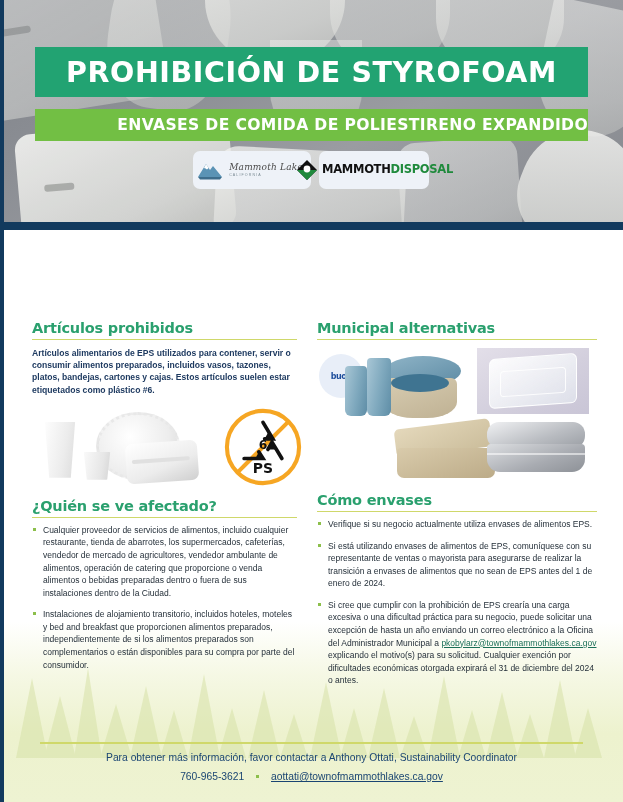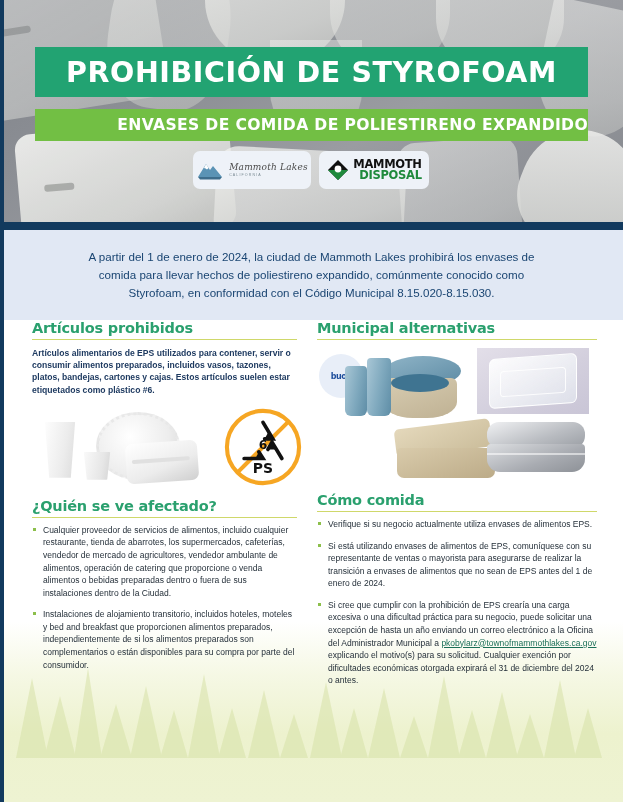--- a/index.html
+++ b/index.html
@@ -64,21 +64,21 @@
 
   
   .logo-box{position:absolute;background:#eef2f8;display:flex;align-items:center;justify-content:center;border-radius:7px;}
   .logo-ml{left:193px;top:151px;width:118px;height:38px;}
   .logo-md{left:319px;top:151px;width:110px;height:38px;}
   .ml-inner{display:flex;align-items:center;gap:5px;}
   .ml-text{display:flex;flex-direction:column;align-items:flex-start;line-height:1;}
   .ml-name{font-family:"DejaVu Serif",serif;font-style:italic;font-size:9px;color:#4a4a4a;letter-spacing:.2px;}
   .ml-state{font-family:"Liberation Sans",sans-serif;font-size:3.6px;color:#7a8a93;letter-spacing:1.1px;margin-top:2px;}
   .md-inner{display:flex;align-items:center;gap:3px;}
-  .md-text{display:flex;flex-direction:column;line-height:1.0;text-align:right;}
+  .md-text{display:flex;flex-direction:row;line-height:1.0;}
   .md-top{font-family:"DejaVu Sans",sans-serif;font-weight:bold;font-size:11.5px;color:#111111;letter-spacing:-.3px;}
   .md-bot{font-family:"DejaVu Sans",sans-serif;font-weight:bold;font-size:11.5px;color:#1f8a3c;letter-spacing:-.3px;}
 
   
   .intro-bar{position:absolute;left:0;top:222px;width:623px;height:8px;background:#123a5e;}
   .intro{
     position:absolute;left:0;top:230px;width:623px;height:90px;background:#e1e8f4;
     display:flex;align-items:center;justify-content:center;
   }
   .intro p{
@@ -244,23 +244,20 @@
         </svg>
         <div class="md-text">
           <div class="md-top">MAMMOTH</div>
           <div class="md-bot">DISPOSAL</div>
         </div>
       </div>
     </div>
   </div>
 
   <div class="intro-bar"></div>
-  <div class="intro">
-    <p>A partir del 1 de enero de 2024, la ciudad de Mammoth Lakes prohibirá los envases de comida para llevar hechos de poliestireno expandido, comúnmente conocido como Styrofoam, en conformidad con el Código Municipal 8.15.020-8.15.030.</p>
-  </div>
 
   <div class="forest">
     <svg class="trees" viewBox="0 0 615 120" preserveAspectRatio="none">
       <g fill="#d7e2a8">
         <path d="M12 120 L28 40 L44 120 Z"></path>
         <path d="M40 120 L56 58 L72 120 Z"></path>
         <path d="M70 120 L84 30 L98 120 Z"></path>
         <path d="M96 120 L112 66 L128 120 Z"></path>
         <path d="M126 120 L142 48 L158 120 Z"></path>
         <path d="M156 120 L170 72 L184 120 Z"></path>
@@ -353,24 +350,33 @@
           </div>
 
           <div class="alt-d">
             <div class="tin-top"></div>
             <div class="tin-bot"></div>
           </div>
         </div>
       </section>
 
       <section style="margin-top:6px;">
-        <h2 class="sec">Cómo comida</h2>
+        <h2 class="sec">Cómo envases</h2>
         <ul class="bul">
           <li>Verifique si su negocio actualmente utiliza envases de alimentos EPS.</li>
           <li>Si está utilizando envases de alimentos de EPS, comuníquese con su representante de ventas o mayorista para asegurarse de realizar la transición a envases de alimentos que no sean de EPS antes del 1 de enero de 2024.</li>
           <li><span>Si cree que cumplir con la prohibición de EPS crearía una carga excesiva o una dificultad práctica para su negocio, puede solicitar una excepción de hasta un año enviando un correo electrónico a la Oficina del Administrador Municipal a </span><a class="lnk" href="#">pkobylarz@townofmammothlakes.ca.gov</a><span> explicando el motivo(s) para su solicitud. Cualquier exención por dificultades económicas otorgada expirará el 31 de diciembre del 2024 o antes.</span></li>
         </ul>
       </section>
     </div>
   </div>
 
+  <div class="footer">
+    <div class="foot-rule"></div>
+    <div class="foot-l1">Para obtener más información, favor contactar a Anthony Ottati, Sustainability Coordinator</div>
+    <div class="foot-l2">
+      <span>760-965-3621</span>
+      <span class="foot-sep"></span>
+      <a href="#">aottati@townofmammothlakes.ca.gov</a>
+    </div>
+  </div>
 
 </div>
 
 </body></html>

